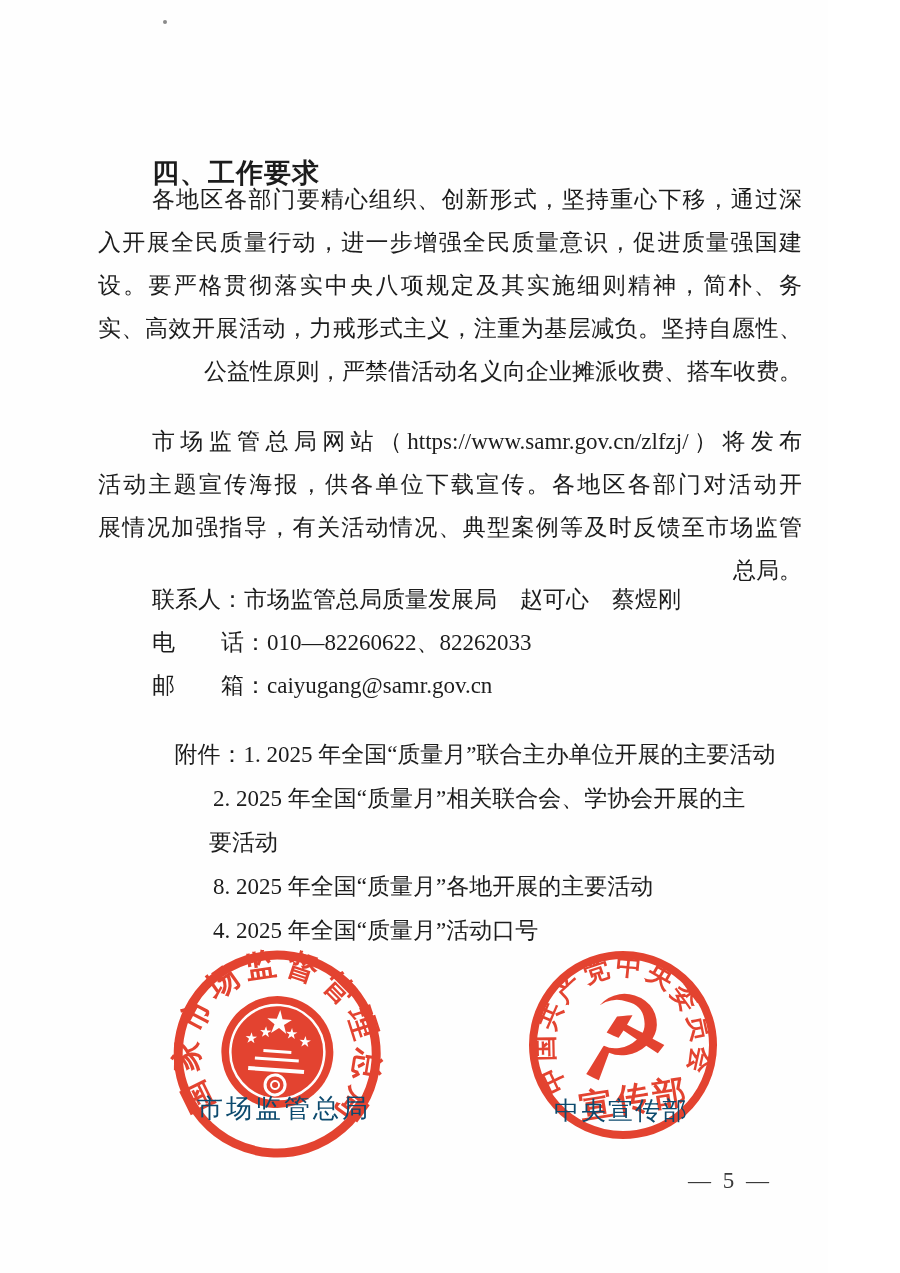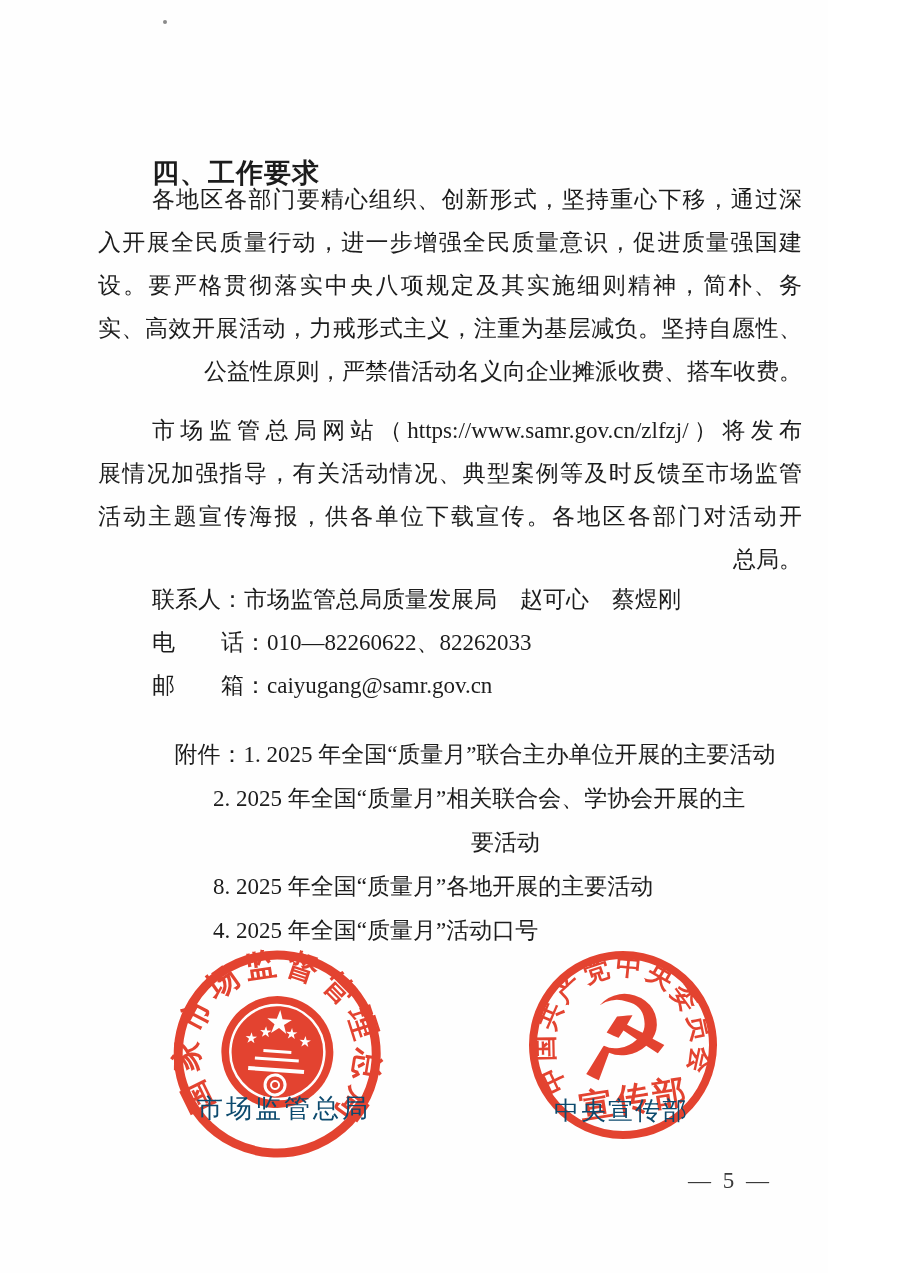--- a/index.html
+++ b/index.html
@@ -10,27 +10,27 @@
   .speck{position:absolute;left:163px;top:20px;width:4px;height:4px;border-radius:50%;background:#8a8a8a;}
   .heading{
     position:absolute;left:152px;top:155px;font-family:"Liberation Sans","DejaVu Sans",sans-serif;
     font-weight:bold;font-size:27px;letter-spacing:1px;
   }
   .textblock{position:absolute;left:98px;width:704px;font-size:23px;line-height:43px;}
   .jline{text-align:justify;text-align-last:justify;}
   .lline{text-align:right;}
   .indent{text-indent:54px;}
   #para1{top:178px;}
-  #para2{top:409px;}
+  #para2{top:420px;}
   #contact{top:578px;}
   #contact div{padding-left:54px;}
   #attach{top:733px;line-height:44px;}
   .a-l1{margin-left:50px;text-align:center;}
   .a-l2{margin-left:115px;}
-  .a-l3{margin-left:111px;text-align:center;}
+  .a-l3{margin-left:111px;}
   .seal{position:absolute;opacity:0.95;}
   .seal svg{display:block;}
   #seal-left{left:167px;top:942px;width:220px;height:230px;transform:rotate(4deg);}
   #seal-right{left:523px;top:945px;width:200px;height:200px;transform:rotate(-9deg);}
   .ring-text{font-family:"DejaVu Serif","Liberation Serif",serif;font-weight:bold;}
   .typed{position:absolute;color:#0c4a6e;z-index:5;}
   #typed-left{left:197px;top:1091px;font-size:26px;letter-spacing:3px;}
   #typed-right{left:554px;top:1094px;font-size:25px;letter-spacing:2px;}
   .footer-page{
     position:absolute;left:688px;top:1168px;font-size:23px;letter-spacing:3px;color:#3a3a3a;
@@ -48,22 +48,22 @@
   <div class="textblock" id="para1">
     <div class="jline indent">各地区各部门要精心组织、创新形式，坚持重心下移，通过深</div>
     <div class="jline">入开展全民质量行动，进一步增强全民质量意识，促进质量强国建</div>
     <div class="jline">设。要严格贯彻落实中央八项规定及其实施细则精神，简朴、务</div>
     <div class="jline">实、高效开展活动，力戒形式主义，注重为基层减负。坚持自愿性、</div>
     <div class="lline">公益性原则，严禁借活动名义向企业摊派收费、搭车收费。</div>
   </div>
 
   <div class="textblock" id="para2">
     <div class="jline indent">市场监管总局网站（https://www.samr.gov.cn/zlfzj/）将发布</div>
+    <div class="jline">活动主题宣传海报，供各单位下载宣传。各地区各部门对活动开</div>
     <div class="jline">展情况加强指导，有关活动情况、典型案例等及时反馈至市场监管</div>
-    <div class="jline">活动主题宣传海报，供各单位下载宣传。各地区各部门对活动开</div>
     <div class="lline">总局。</div>
   </div>
 
   <div class="textblock" id="contact">
     <div>联系人：市场监管总局质量发展局　赵可心　蔡煜刚</div>
     <div>电　　话：010—82260622、82262033</div>
     <div>邮　　箱：caiyugang@samr.gov.cn</div>
   </div>
 
   <div class="textblock" id="attach">

